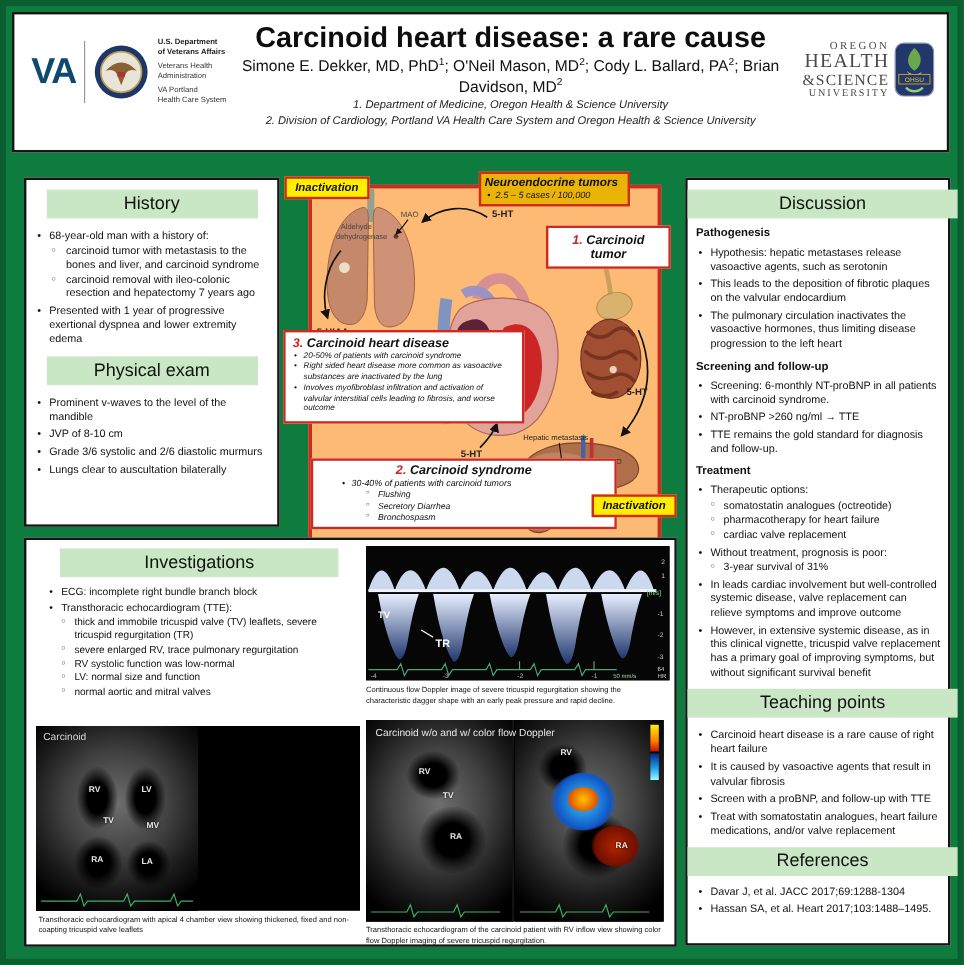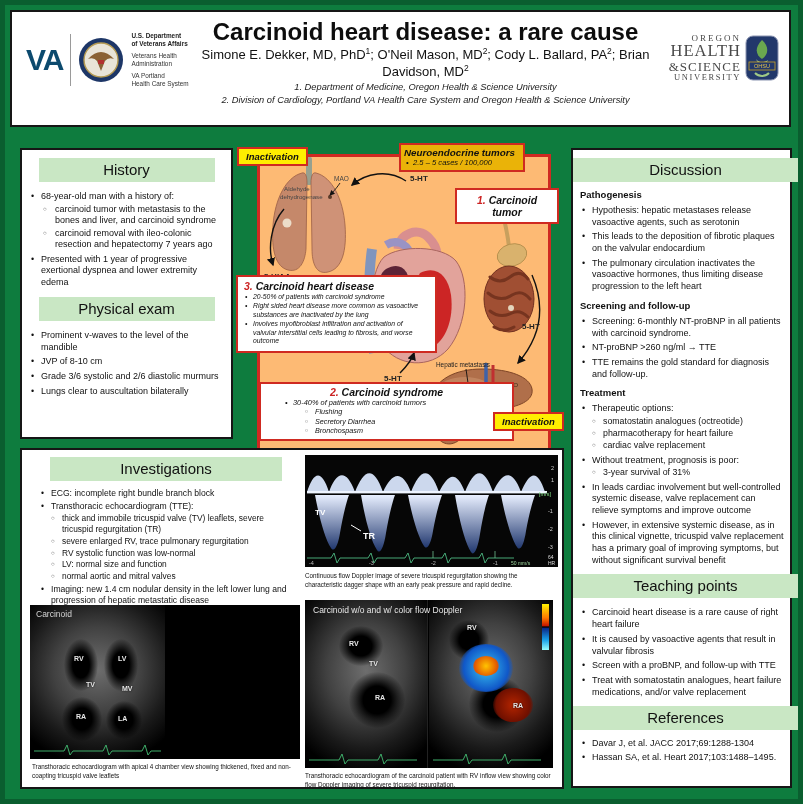--- a/index.html
+++ b/index.html
@@ -318,21 +318,20 @@
   <div class="invcol">
     <div class="bar">Investigations</div>
     <div class="ul">
       <div class="li">ECG: incomplete right bundle branch block</div>
       <div class="li">Transthoracic echocardiogram (TTE):</div>
       <div class="lo">thick and immobile tricuspid valve (TV) leaflets, severe tricuspid regurgitation (TR)</div>
       <div class="lo">severe enlarged RV, trace pulmonary regurgitation</div>
       <div class="lo">RV systolic function was low-normal</div>
       <div class="lo">LV: normal size and function</div>
       <div class="lo">normal aortic and mitral valves</div>
-      <div class="li">Imaging: new 1.4 cm nodular density in the left lower lung and progression of hepatic metastatic disease</div>
     </div>
   </div>
 
   <div class="doppler">
     <svg width="253" height="112" viewBox="0 0 253 112" preserveAspectRatio="none">
       <defs>
         <linearGradient id="dgrad" x1="0" y1="0" x2="0" y2="1">
           <stop offset="0" stop-color="#e8efff"></stop>
             <stop offset="1" stop-color="#21386f"></stop>
         </linearGradient>

